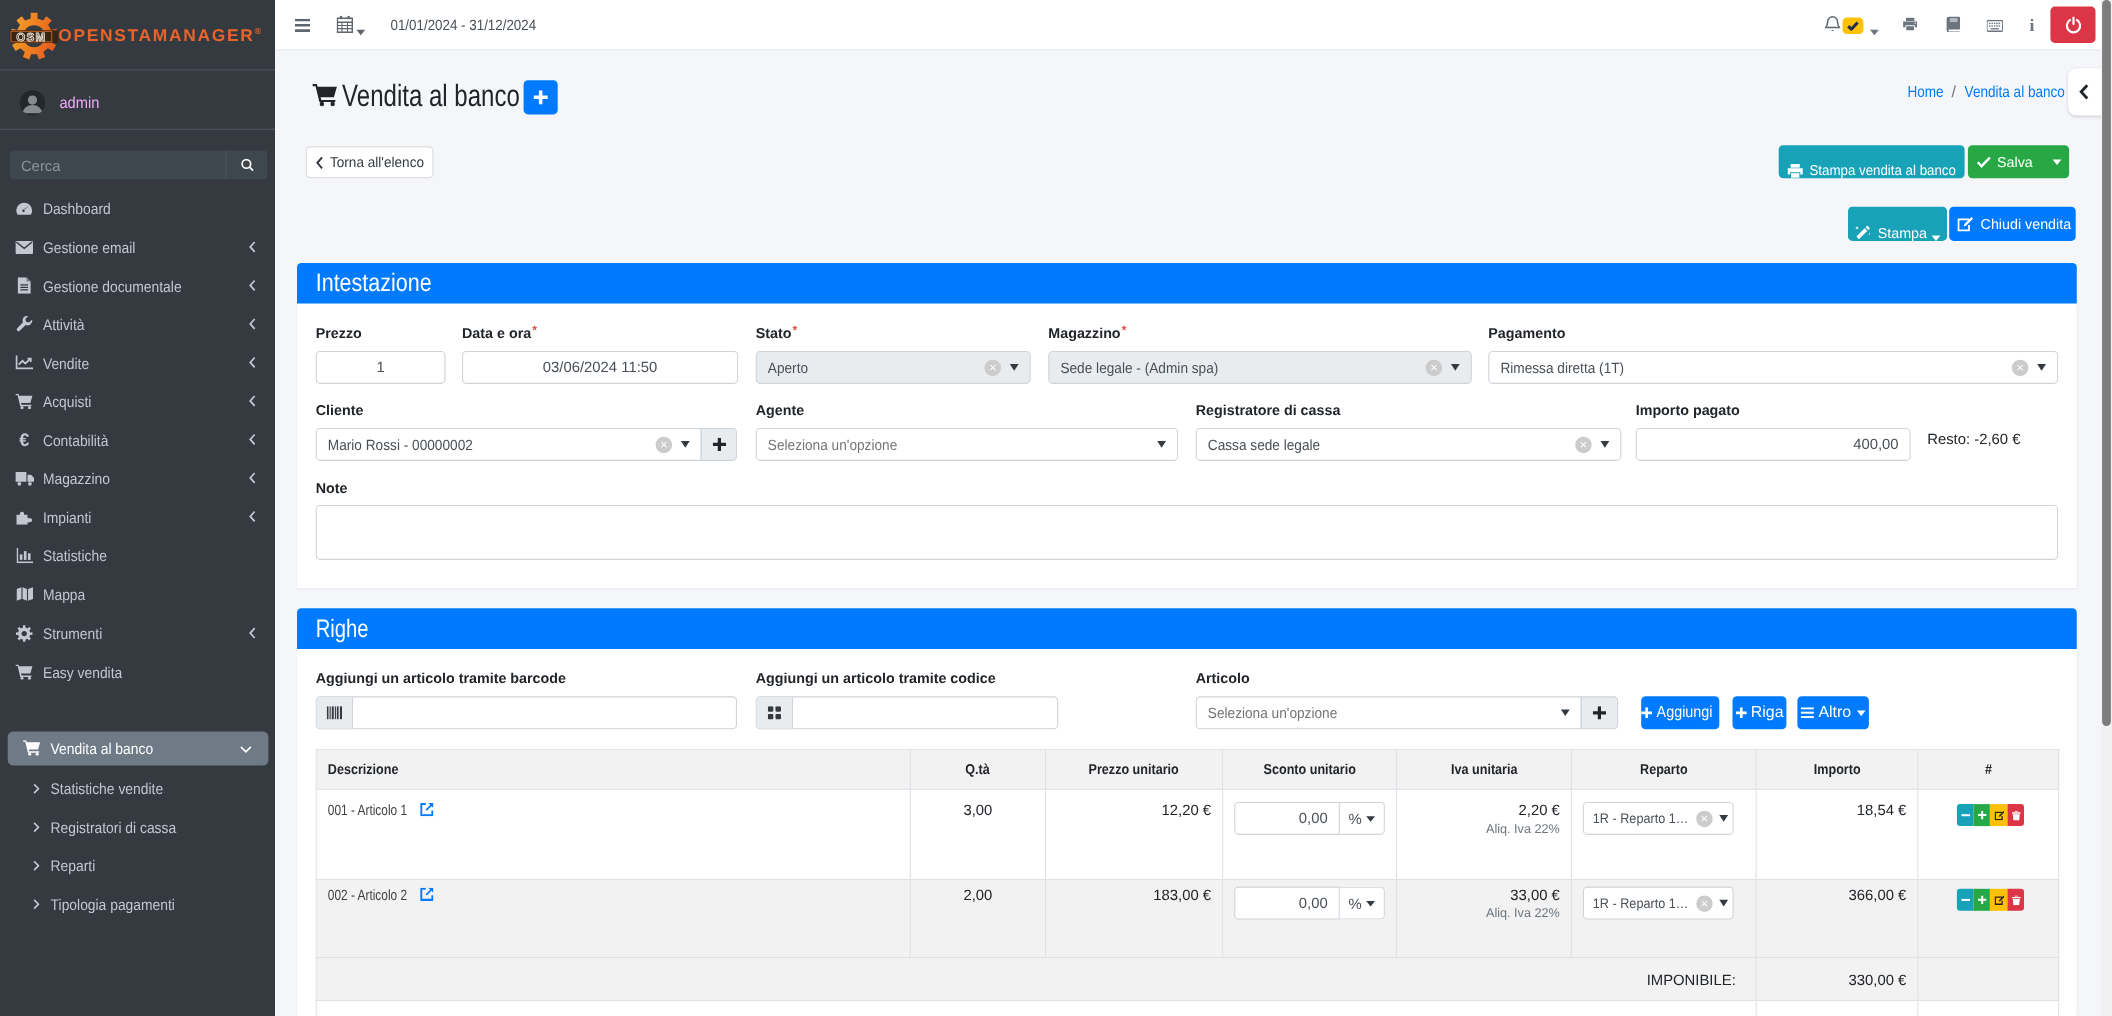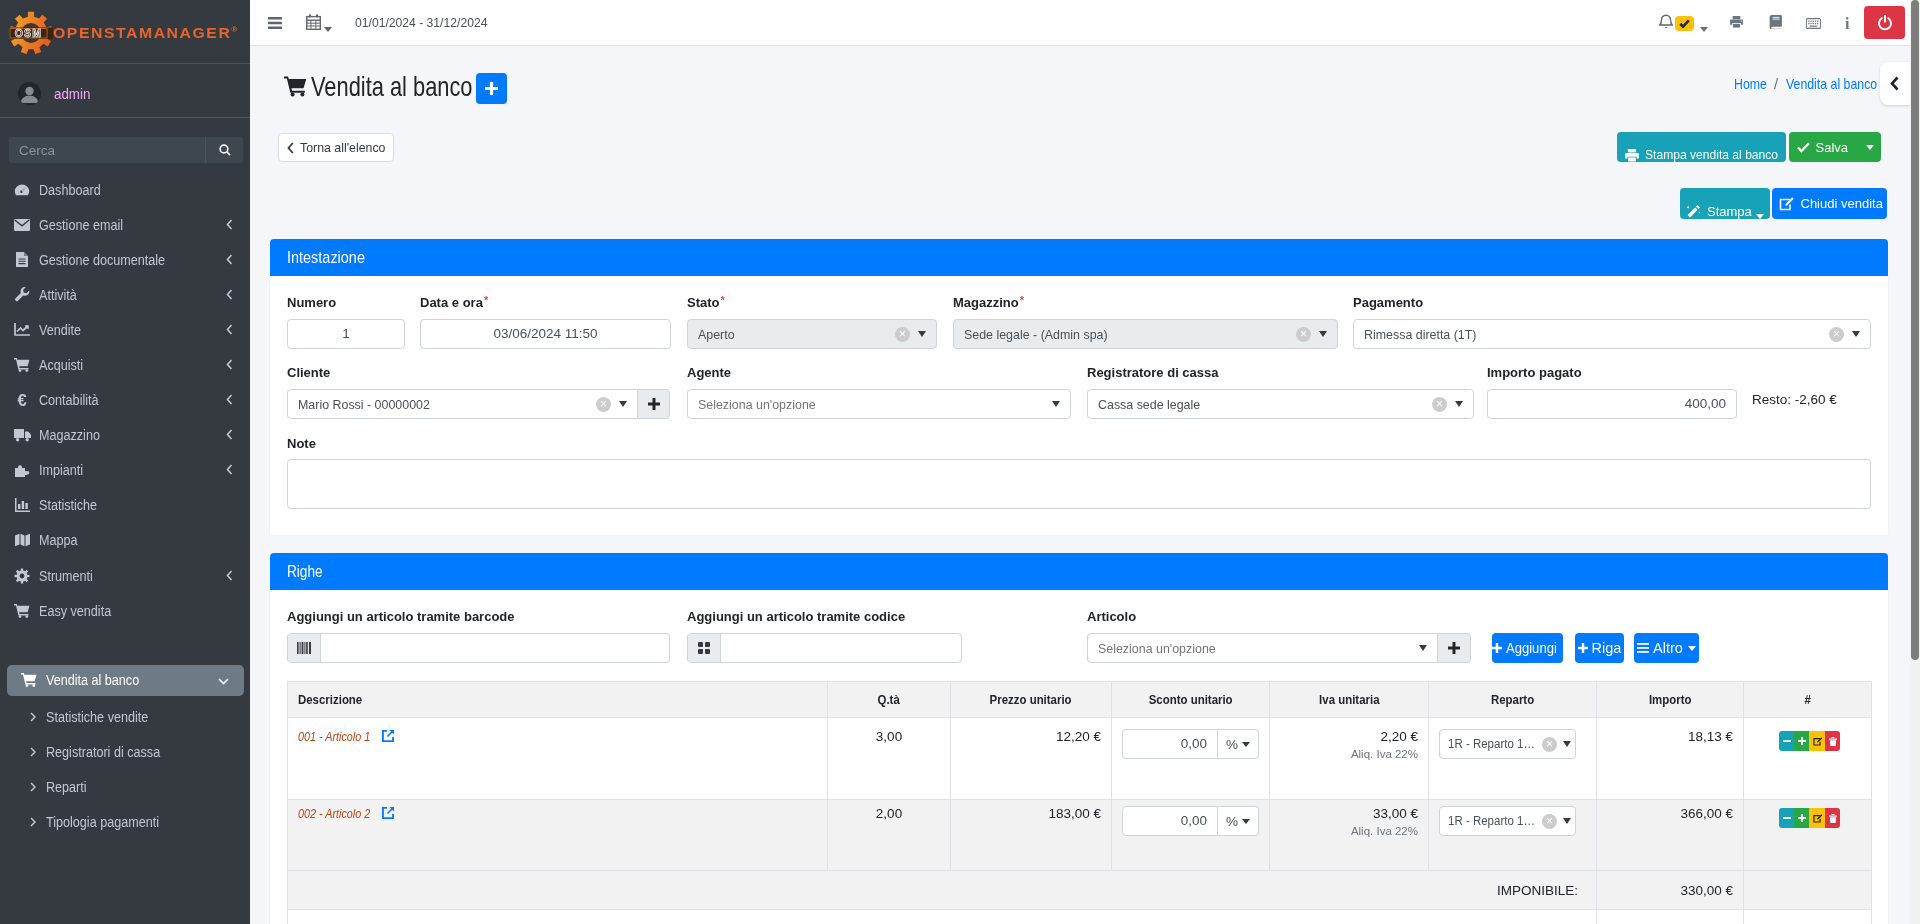--- a/index.html
+++ b/index.html
@@ -36,41 +36,41 @@
 
 
 .btn { position:absolute; display:flex; align-items:center; justify-content:center; border-radius:4px; font-size:13px; color:#fff; white-space:nowrap; }
 .btn-teal { background:#17a2b8;align-items:flex-end; }
 .btn-green { background:#28a745; }
 .btn-blue { background:#007bff; }
 .btn-light { background:#fff; border:1px solid #ddd; color:#343a40; }
 .caret { display:inline-block; width:0; height:0; border-left:4px solid transparent; border-right:4px solid transparent; border-top:5px solid currentColor; }
 
 
-.cardhdr { position:absolute; background:#007bff; color:#fff; font-size:17px; display:flex; align-items:center; padding-left:17px; border-radius:4px 4px 0 0; }
+.cardhdr { position:absolute; background:#007bff; color:#fff; font-size:23px; display:flex; align-items:center; padding-left:17px; border-radius:4px 4px 0 0; }
 .cardbody { position:absolute; background:#fff; box-shadow:0 0 1px rgba(0,0,0,.12); }
 label.f { position:absolute; font-weight:700; font-size:13px; color:#212529; white-space:nowrap; }
 label.f .req { color:#dd4b39; font-size:11px; position:relative; top:-3px; margin-left:1px; }
 .inp { position:absolute; height:30px; border:1px solid #ced4da; border-radius:4px; background:#fff; font-size:13.5px; color:#495057; font-family:"Liberation Sans",sans-serif; }
 .sel { position:absolute; height:30px; border:1px solid #ced4da; border-radius:4px; background:#fff; font-size:13.5px; color:#495057; display:flex; align-items:center; padding-left:10px; white-space:nowrap; overflow:hidden; }
 .sel.gray { background:#e9ecef; }
 .sel .grow { flex:1; transform:scaleX(0.92); transform-origin:left; white-space:nowrap; }
 .xc { width:15px; height:15px; border-radius:50%; background:#ccc; color:#fff; font-size:12px; line-height:15px; text-align:center; flex:none; margin-right:8px; }
 .scaret { width:0; height:0; border-left:4.5px solid transparent; border-right:4.5px solid transparent; border-top:6px solid #343a40; flex:none; margin-right:10px; }
 
 
 #rtable { position:absolute; left:287px; top:681px; width:1584px; border-collapse:collapse; table-layout:fixed; font-size:13.5px; }
 #rtable th, #rtable td { border:1px solid #dee2e6; padding:0 10px; }
 #rtable th { background:#f2f2f2; font-weight:700; height:36px; text-align:center; font-size:13px; }
 #rtable td { vertical-align:top; padding-top:11px; } #rtable tr.r2 td { padding-top:6px; } #rtable th span { display:inline-block; transform:scaleX(0.88); }
 #rtable .num { text-align:right; }
 #rtable .ctr { text-align:center; }
 tr.striped { background:#f2f2f2; }
 .alq { color:#6c757d; font-size:11.5px; margin-top:4px; }
-a.lnk { color:#c2410c; text-decoration:none;font-style:italic; }
+a.lnk { color:#404040; text-decoration:none; }
 </style>
 </head>
 <body>
 
 <div id="sidebar">
   <div id="brand"></div>
   <svg class="abs" style="left:9px;top:11px" width="44" height="44" viewBox="0 0 44 44">
     <defs>
         <linearGradient id="gg" x1="0" y1="0" x2="1" y2="0.3">
       <stop offset="0" stop-color="#f2a92c"></stop>
@@ -402,21 +402,21 @@
       <path d="M11 2.5H1.5v10H11V7.5" fill="none" stroke="#fff" stroke-width="1.6"></path>
     </svg>
     <span style="width:80px;white-space:nowrap;text-align:left">Chiudi vendita</span>
   </div>
 
 <div class="cardbody" style="left:270px;top:276px;width:1618px;height:259px"></div>
 <div class="cardhdr" style="left:270px;top:239px;width:1618px;height:37px">
     <span style="transform:scaleX(0.85);transform-origin:left">Intestazione</span>
   </div>
 
-<label class="f" style="left:287px;top:295px">Numero</label>
+<label class="f" style="left:287px;top:295px">Prezzo</label>
 <label class="f" style="left:420px;top:295px">Data e ora<span class="req">*</span></label>
 <label class="f" style="left:687px;top:295px">Stato<span class="req">*</span></label>
 <label class="f" style="left:953px;top:295px">Magazzino<span class="req">*</span></label>
 <label class="f" style="left:1353px;top:295px">Pagamento</label>
 
 <div class="inp" style="left:287px;top:319px;width:118px;text-align:center;line-height:28px">1</div>
 <div class="inp" style="left:420px;top:319px;width:251px;text-align:center;line-height:28px">03/06/2024 11:50</div>
 <div class="sel gray" style="left:687px;top:319px;width:250px">
     <span class="grow">Aperto</span>
     <span class="xc">×</span>
@@ -561,21 +561,21 @@
           </div>
     </td>
     <td class="num">2,20 €<div class="alq">Aliq. Iva 22%</div></td>
     <td>
           <div class="sel" style="position:relative;left:0;top:0;width:137px;padding-left:8px;font-size:12.5px">
             <span class="grow" style="overflow:hidden;white-space:nowrap">1R - Reparto 1…</span>
             <span class="xc" style="margin-right:6px">×</span>
             <span class="scaret" style="margin-right:4px"></span>
           </div>
         </td>
-    <td class="num">18,13 €</td>
+    <td class="num">18,54 €</td>
     <td>
       <div style="display:flex;justify-content:center;margin-top:2px;margin-left:4px">
             <span style="width:15px;height:20px;background:#17a2b8;border-radius:3px 0 0 3px;display:flex;align-items:center;justify-content:center">
               <svg width="8" height="8" viewBox="0 0 8 8" fill="#fff">
                 <rect y="3.2" width="8" height="1.8"></rect>
               </svg>
             </span>
             <span style="width:15px;height:20px;background:#28a745;display:flex;align-items:center;justify-content:center">
               <svg width="8" height="8" viewBox="0 0 8 8" fill="#fff">
                 <path d="M3.1 0h1.8v3.1H8v1.8H4.9V8H3.1V4.9H0V3.1h3.1z"></path>

